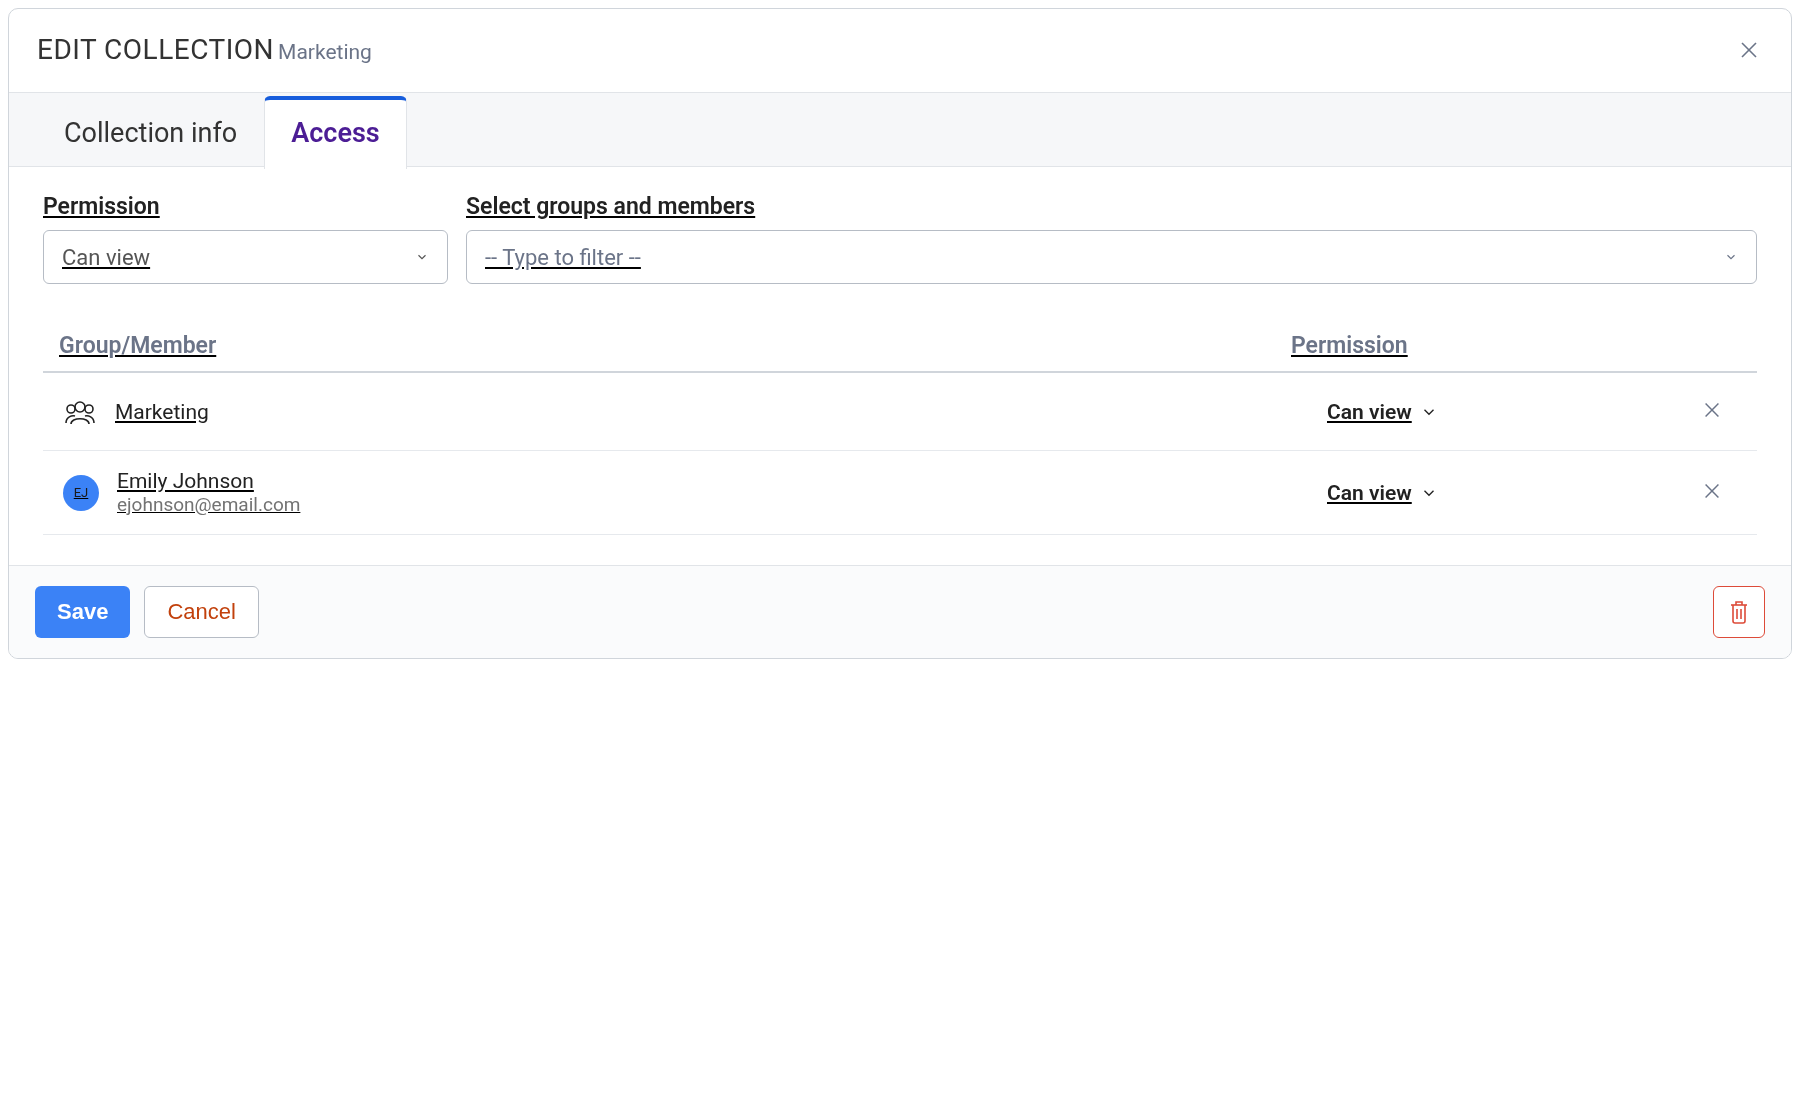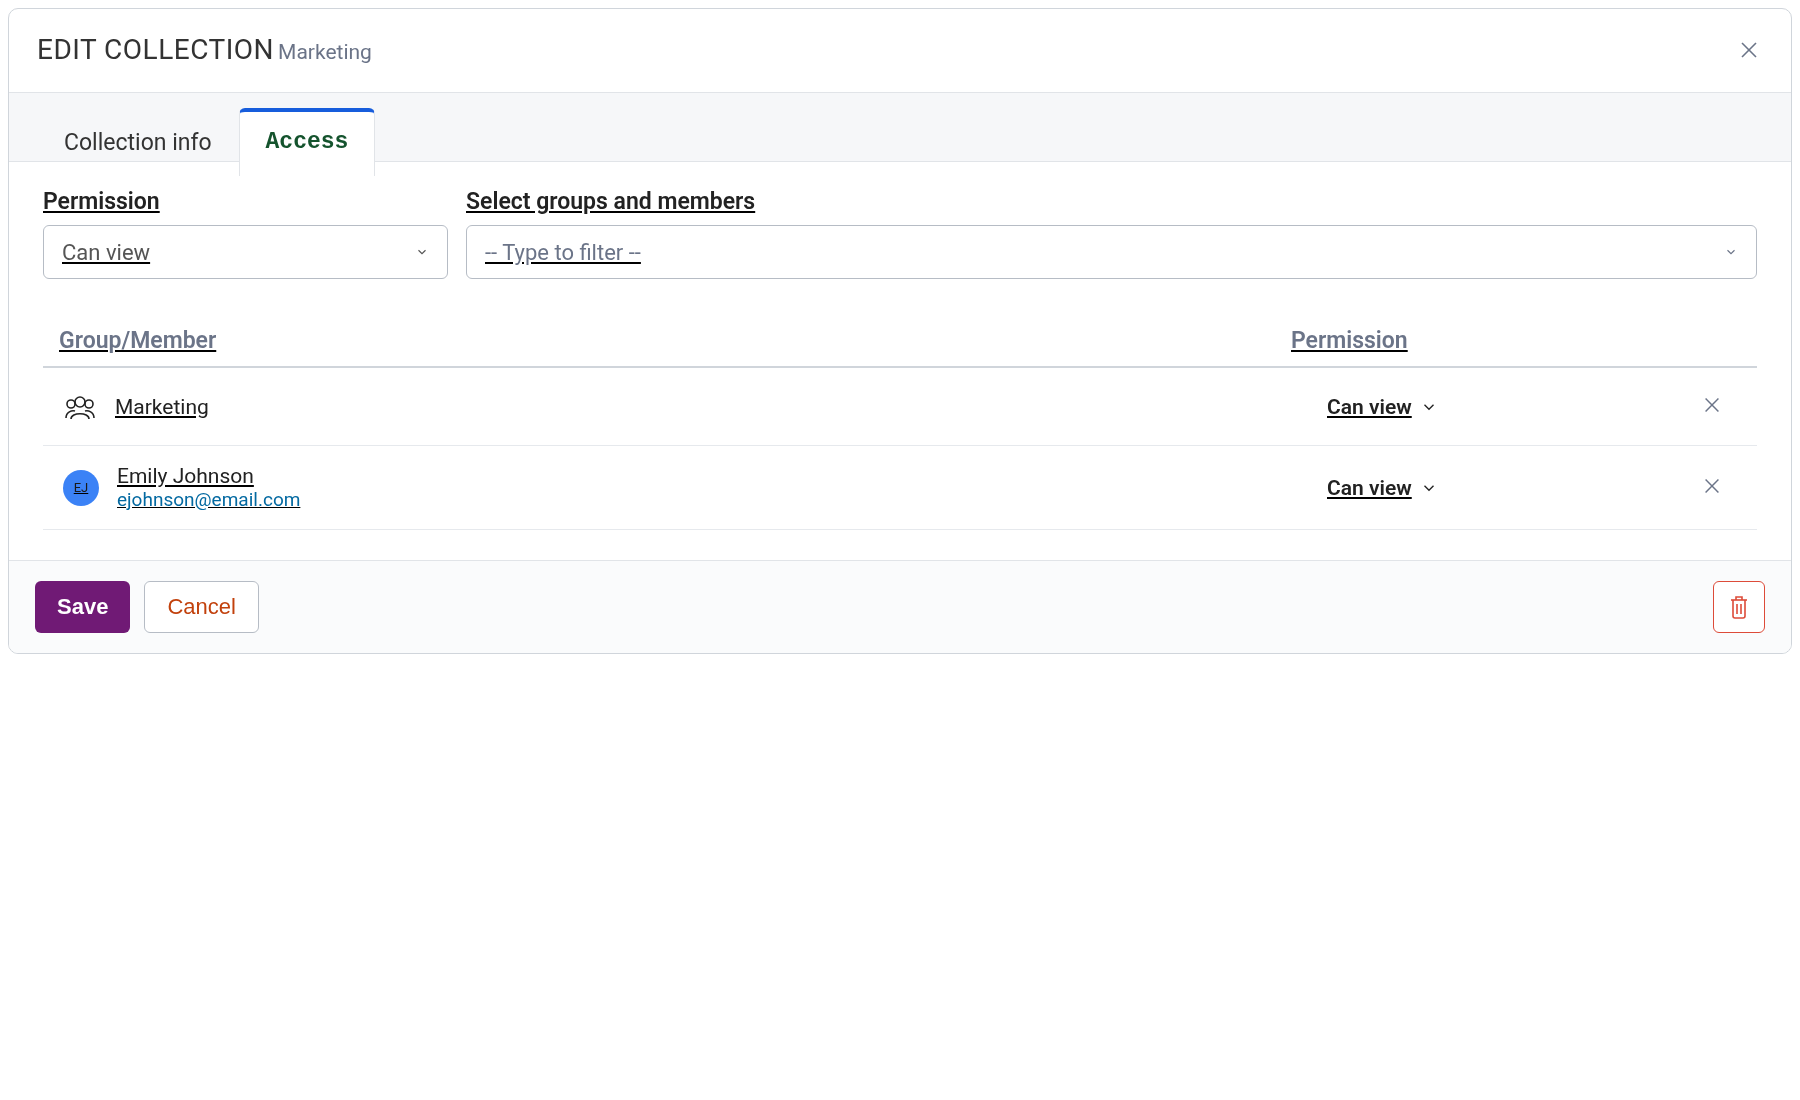--- a/index.html
+++ b/index.html
@@ -51,38 +51,37 @@
       justify-content: center;
     }
     .tabs-bar {
       display: flex;
       background: #f6f7f9;
       border-bottom: 1px solid #e1e4e8;
       padding-left: 28px;
     }
     .tab {
       padding: 20px 26px 20px 26px;
-      font-size: 23px;
+      font-size: 27px;
       color: #333;
       cursor: pointer;
       border: 1px solid transparent;
       border-bottom: none;
       position: relative;
-      top: 15px;
+      top: 3px;
     }
     .tab.active {
       background: #fff;
       border-left: 1px solid #e1e4e8;
       border-right: 1px solid #e1e4e8;
       border-top: 4px solid #175ddc;
-      color: #14532d;
+      color: #4c1d95;
       font-weight: 600;
       padding-top: 17px;
       border-radius: 6px 6px 0 0;
-      font-family: Liberation Mono, monospace;
     }
     .modal-body {
       padding: 26px 34px 30px 34px;
       background: #fff;
       text-decoration: underline;
     }
     .form-row {
       display: flex;
       gap: 18px;
       margin-bottom: 10px;
@@ -202,21 +201,21 @@
       color: #1a1a1a;
       flex-shrink: 0;
     }
     .member-info {
       display: flex;
       flex-direction: column;
       gap: 0;
     }
     .member-email {
       font-size: 19px;
-      color: #0369a1;
+      color: #737373;
     }
     .modal-footer {
       border-top: 1px solid #e1e4e8;
       padding: 20px 26px;
       display: flex;
       align-items: center;
       justify-content: space-between;
       background: #fafbfc;
     }
     .footer-left {
@@ -227,21 +226,21 @@
       height: 52px;
       padding: 0 22px;
       border-radius: 6px;
       font-size: 22px;
       cursor: pointer;
       display: flex;
       align-items: center;
       justify-content: center;
     }
     .btn-primary {
-      background: #701a75;
+      background: #3b82f6;
       color: #fff;
       font-weight: 600;
       border: none;
     }
     .btn-secondary {
       background: #fff;
       color: #c2410c;
       border: 1px solid #b6bcc5;
     }
     .btn-danger-outline {

